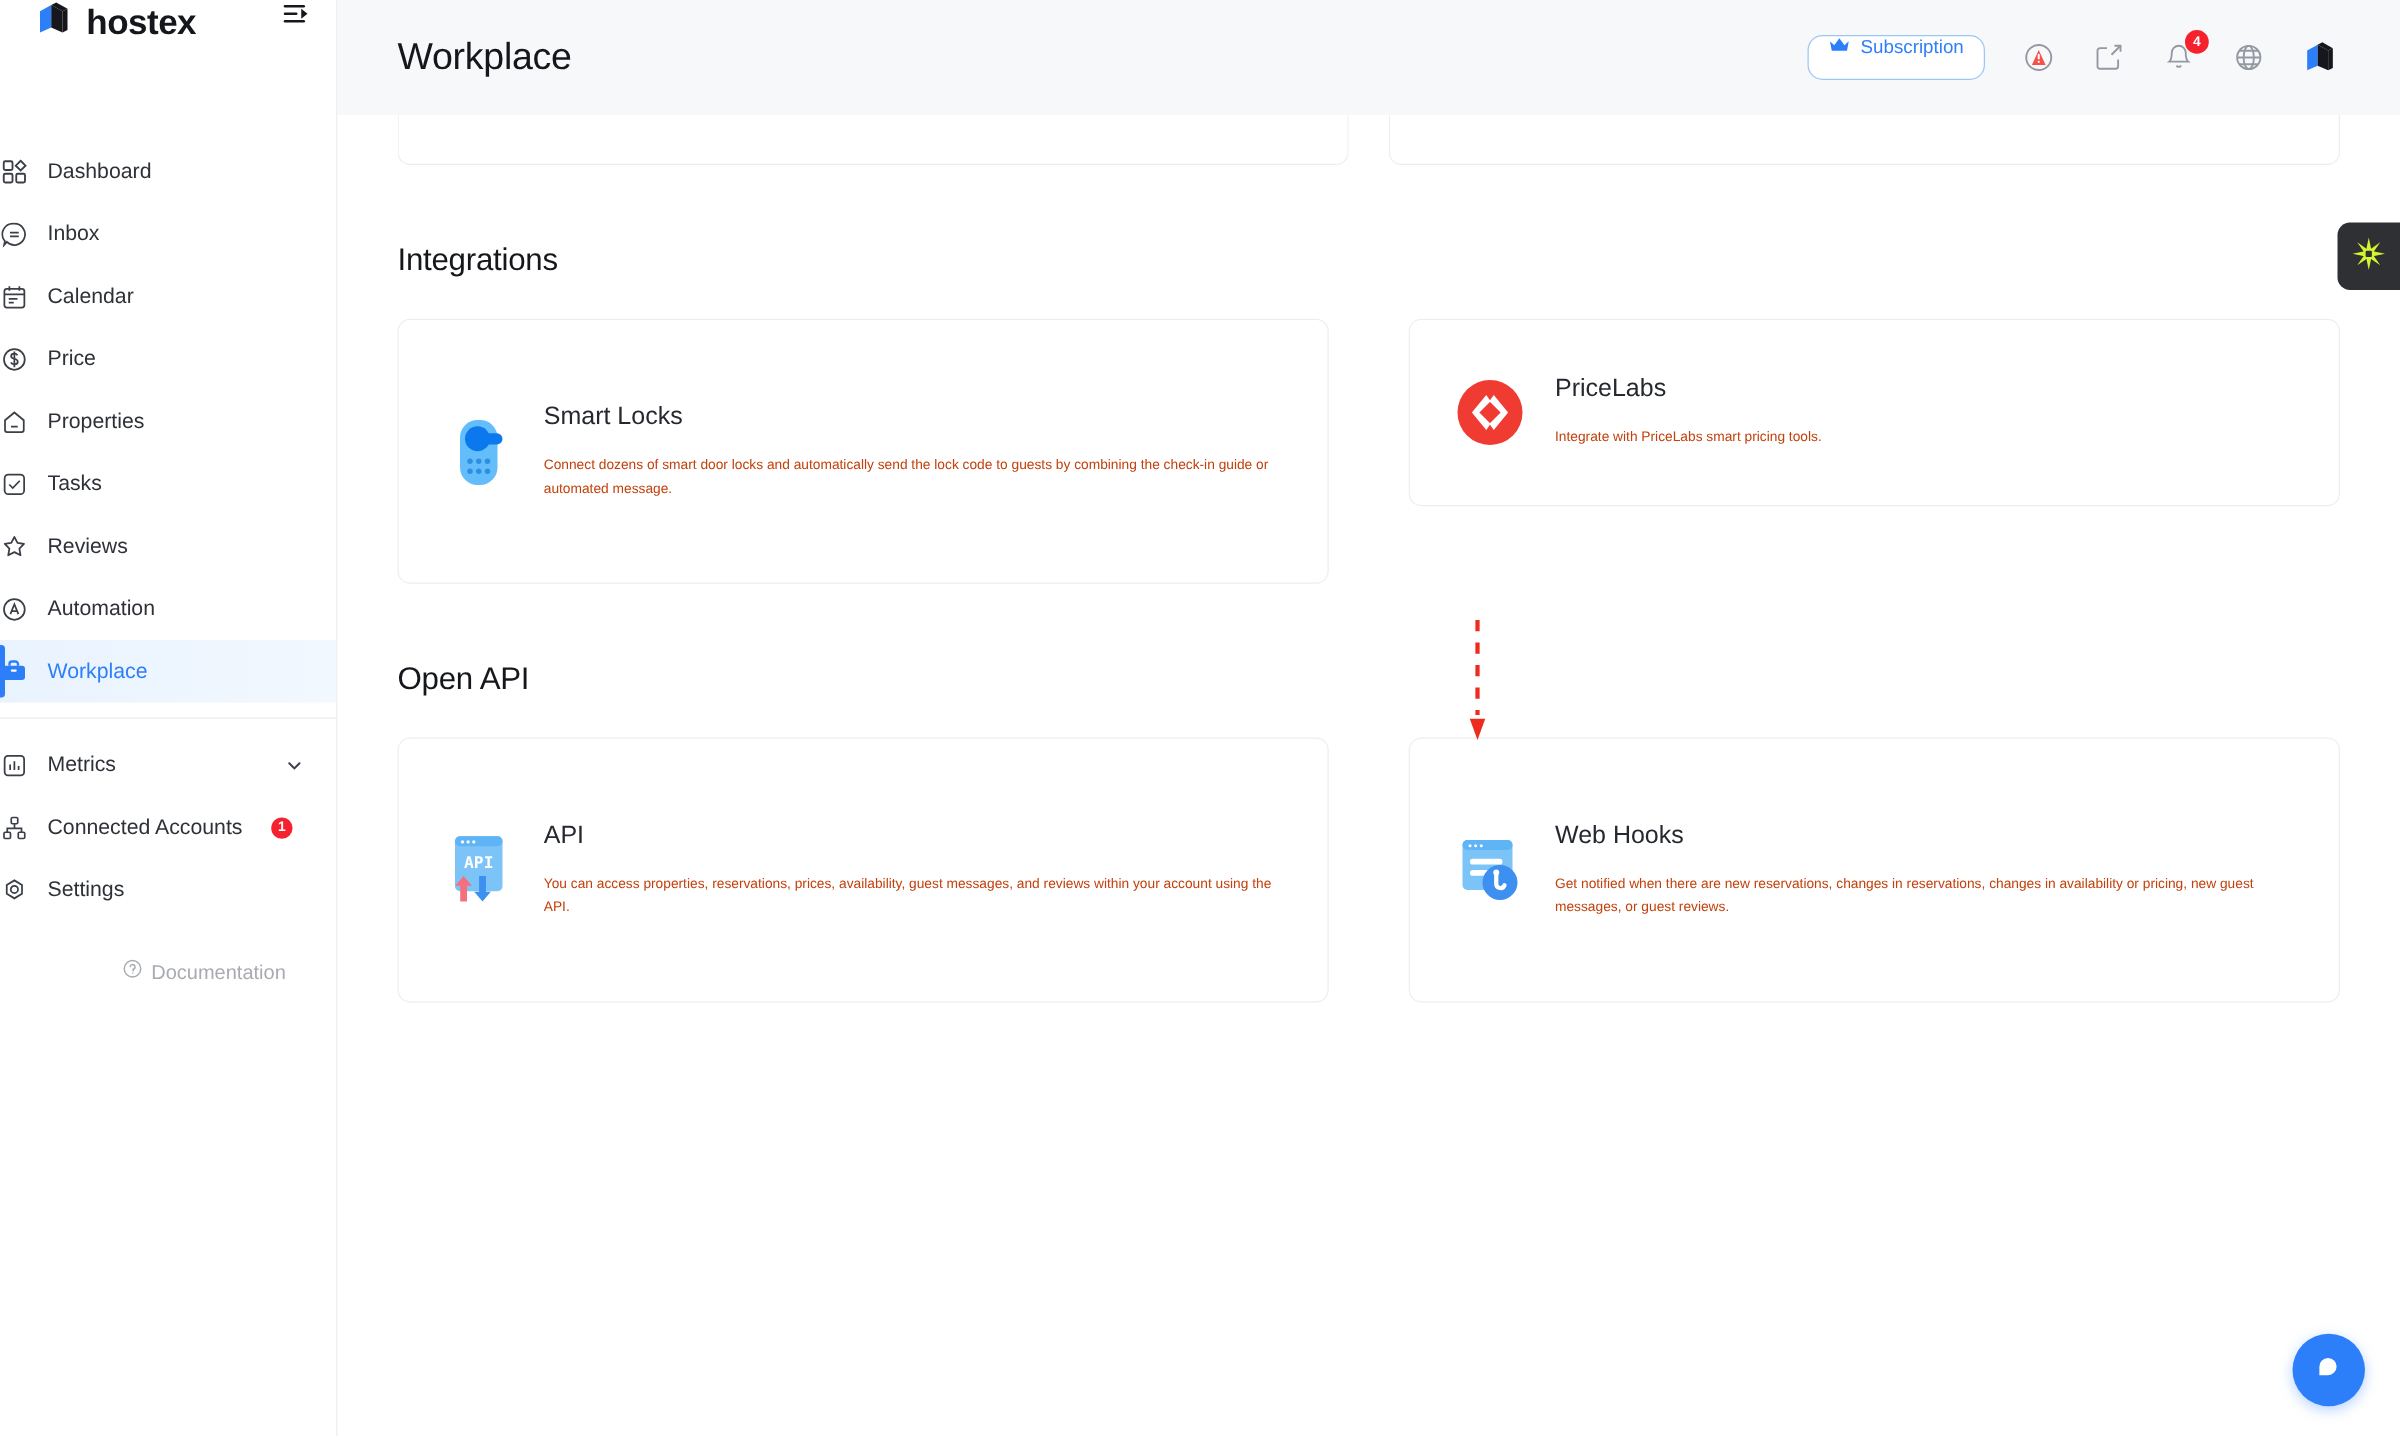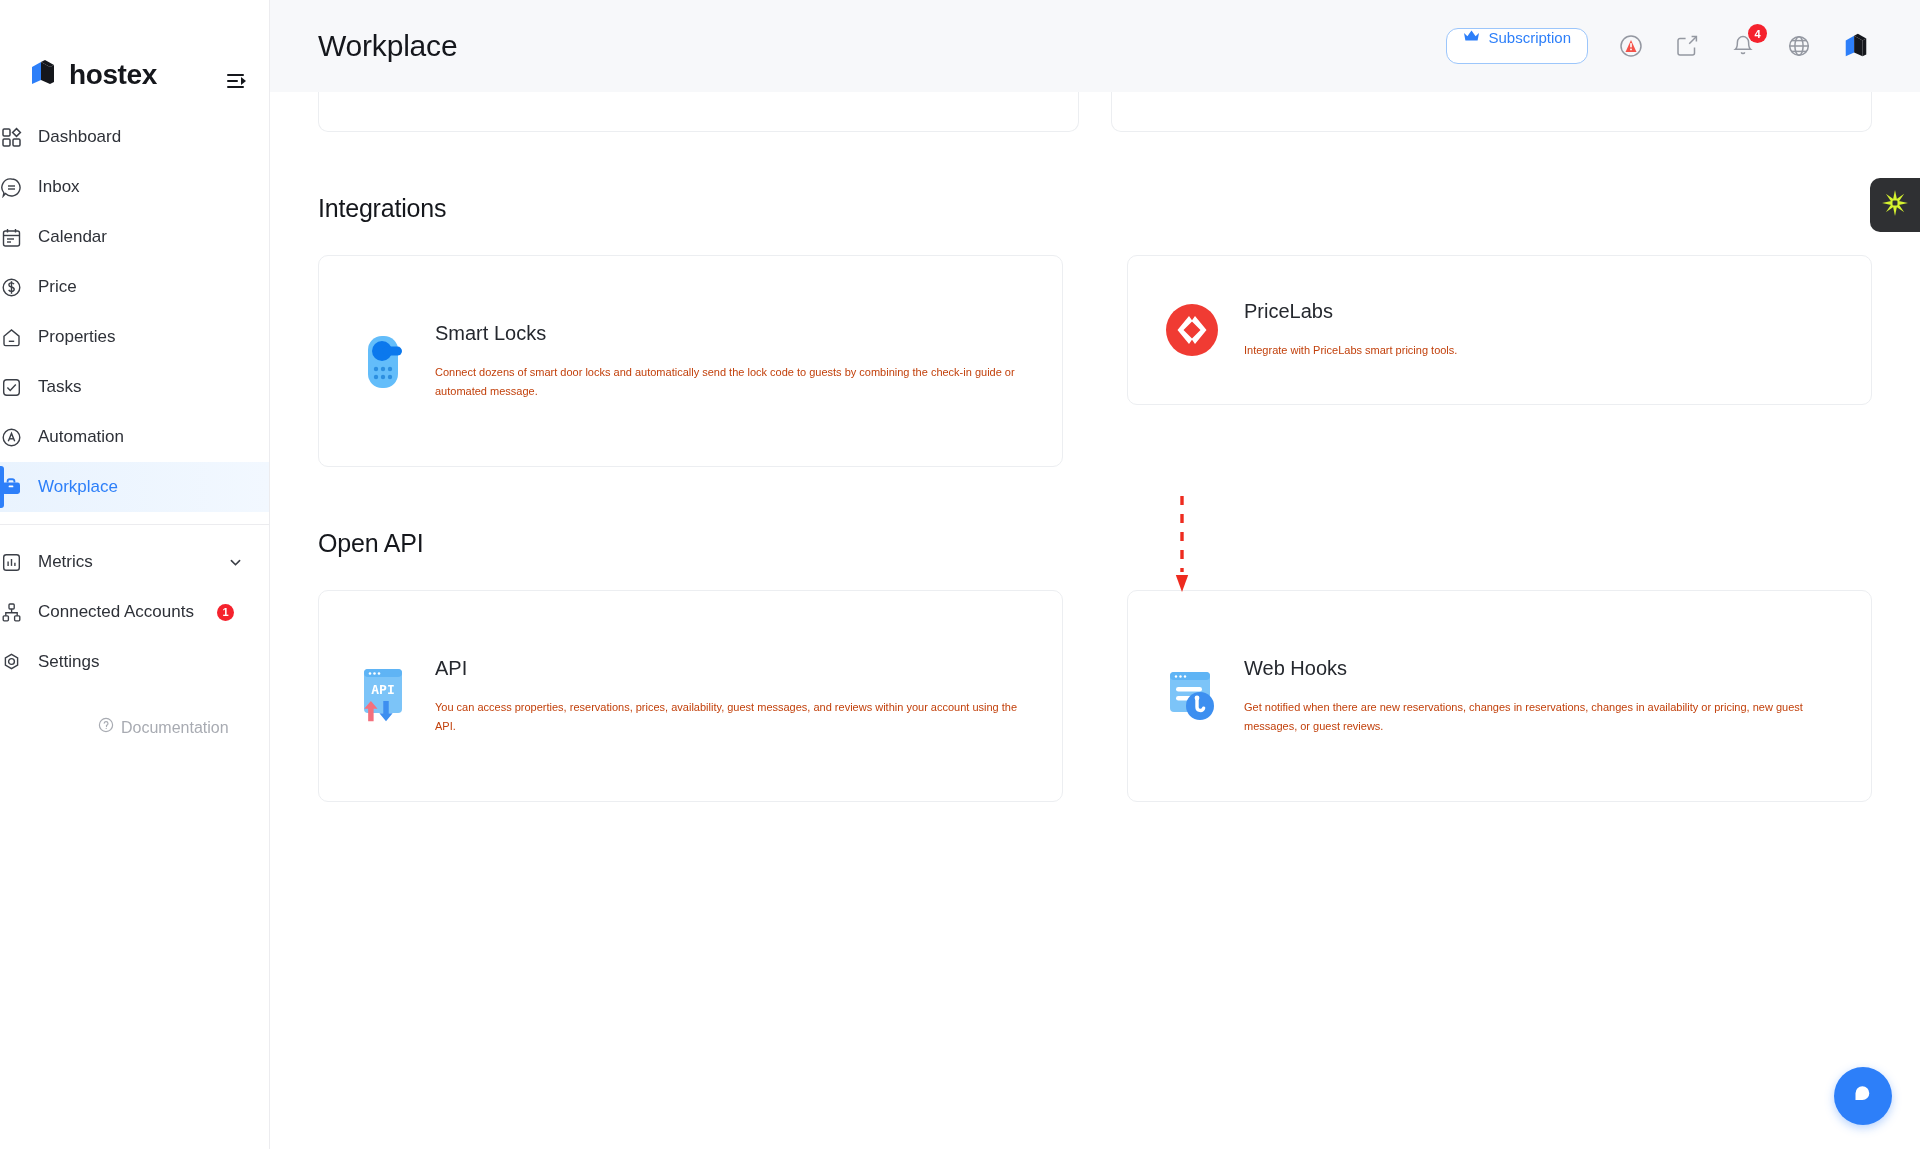--- a/index.html
+++ b/index.html
@@ -13,21 +13,21 @@
 
   
   .sidebar {
     width: 270px; height: 1149px;
     background: #ffffff;
     border-right: 1px solid #ececef;
     flex: 0 0 270px;
     position: relative;
   }
   .brand-row {
-    height: 92px; display: flex; align-items: flex-end;
+    height: 92px; display: flex; align-items: flex-start;
     padding: 0 22px 0 28px; justify-content: space-between;
   }
   .brand { display: flex; align-items: center; gap: 11px; }
   .brand-name {
     font-size: 28px; font-weight: bold; color: #15171c; letter-spacing: -0.4px;
   }
   .collapse-btn { cursor: pointer; display:flex; }
 
   .nav { padding-top: 20px; }
   .nav-item {
@@ -224,20 +224,28 @@
       <div class="nav-item">
         <span class="ico">
           <svg width="21" height="21" viewBox="0 0 21 21" fill="none" stroke="#3b3f47" stroke-width="1.4">
             <rect x="2.7" y="2.7" width="15.6" height="15.6" rx="3"></rect>
             <path d="M6.4 10.6 L9.2 13.4 L14.8 7.6"></path>
           </svg>
         </span>
         <span>Tasks</span>
       </div>
 
+      <div class="nav-item">
+        <span class="ico">
+          <svg width="21" height="21" viewBox="0 0 21 21" fill="none" stroke="#3b3f47" stroke-width="1.4" stroke-linejoin="round">
+            <path d="M10.5 2.6 L13 7.3 L18.2 8.1 L14.5 11.9 L15.4 17.2 L10.5 14.7 L5.6 17.2 L6.5 11.9 L2.8 8.1 L8 7.3 Z"></path>
+          </svg>
+        </span>
+        <span>Reviews</span>
+      </div>
 
       <div class="nav-item">
         <span class="ico">
           <svg width="21" height="21" viewBox="0 0 21 21" fill="none" stroke="#3b3f47" stroke-width="1.4">
             <circle cx="10.5" cy="10.5" r="8.3"></circle>
             <path d="M7.3 14.3 L10.5 6.4 L13.7 14.3"></path>
             <line x1="8.5" y1="11.8" x2="12.5" y2="11.8"></line>
           </svg>
         </span>
         <span>Automation</span>

